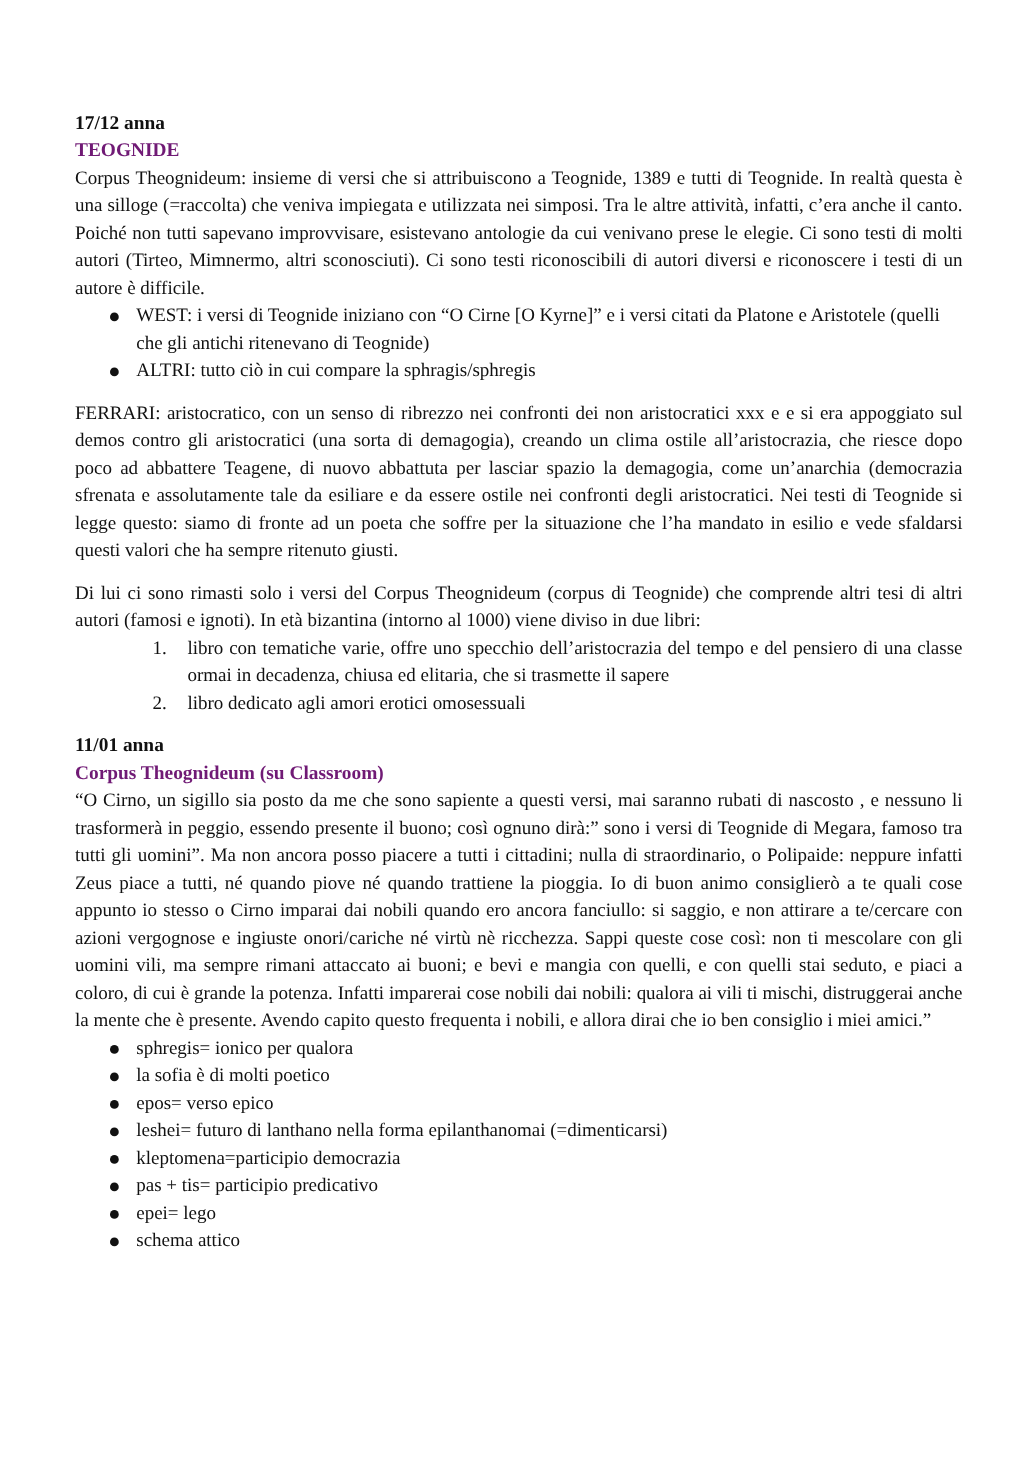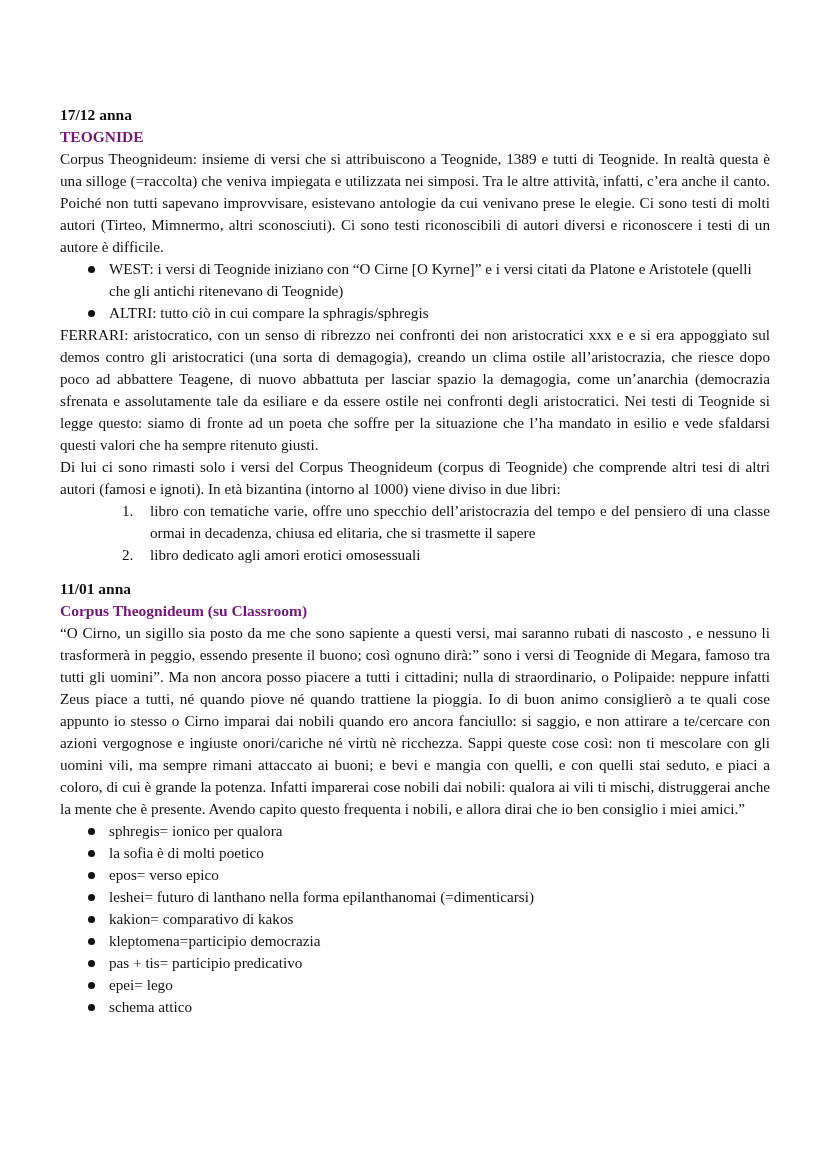--- a/index.html
+++ b/index.html
@@ -1,27 +1,27 @@
 <!DOCTYPE html>
 <html><head>
 <meta charset="utf-8">
 <style>
   html, body { margin: 0; padding: 0; background: #ffffff; }
   body {
     width: 828px; height: 1169px; overflow: hidden; position: relative;
     font-family: "Liberation Serif", serif; color: #111111;
   }
   .page {
-    position: absolute; left: 60px; top: 104px; width: 710px;
+    position: absolute; left: 60px; top: 88px; width: 710px;
     font-size: 15.2px; line-height: 22px;
   }
   .date { font-weight: bold; font-size: 15.5px; }
   .heading { font-weight: bold; color: #701a75; font-size: 15.5px; }
   p { margin: 0; text-align: justify; }
-  p.gap { }
+  p.gap { margin-top: 12px; }
   ul.bul { list-style: none; margin: 0; padding: 0 0 0 24px; }
   ul.bul li { position: relative; padding-left: 25px; }
   ul.bul li::before {
     content: ""; position: absolute; left: 4px; top: 8px;
     width: 7px; height: 7px; border-radius: 50%; background: #111;
   }
   ol.num { list-style: none; margin: 0; padding: 0 0 0 62px; }
   ol.num li { position: relative; padding-left: 28px; text-align: justify; }
   ol.num li .n { position: absolute; left: 0; top: 0; }
   .section2 { margin-top: 12px; }
@@ -48,20 +48,19 @@
 
   <div class="section2">
     <div class="date">11/01 anna</div>
     <div class="heading">Corpus Theognideum (su Classroom)</div>
     <p>“O Cirno, un sigillo sia posto da me che sono sapiente a questi versi, mai saranno rubati di nascosto , e nessuno li trasformerà in peggio, essendo presente il buono; così ognuno dirà:” sono i versi di Teognide di Megara, famoso tra tutti gli uomini”. Ma non ancora posso piacere a tutti i cittadini; nulla di straordinario, o Polipaide: neppure infatti Zeus piace a tutti, né quando piove né quando trattiene la pioggia. Io di buon animo consiglierò a te quali cose appunto io stesso o Cirno imparai dai nobili quando ero ancora fanciullo: si saggio, e non attirare a te/cercare con azioni vergognose e ingiuste onori/cariche né virtù nè ricchezza. Sappi queste cose così: non ti mescolare con gli uomini vili, ma sempre rimani attaccato ai buoni; e bevi e mangia con quelli, e con quelli stai seduto, e piaci a coloro, di cui è grande la potenza. Infatti imparerai cose nobili dai nobili: qualora ai vili ti mischi, distruggerai anche la mente che è presente. Avendo capito questo frequenta i nobili, e allora dirai che io ben consiglio i miei amici.”</p>
     <ul class="bul">
       <li>sphregis= ionico per qualora</li>
       <li>la sofia è di molti poetico</li>
       <li>epos= verso epico</li>
       <li>leshei= futuro di lanthano nella forma epilanthanomai (=dimenticarsi)</li>
-      <li>kakion= comparativo di kakos</li>
       <li>kleptomena=participio democrazia</li>
       <li>pas + tis= participio predicativo</li>
       <li>epei= lego</li>
       <li>schema attico</li>
     </ul>
   </div>
 </div>
 
 </body></html>

